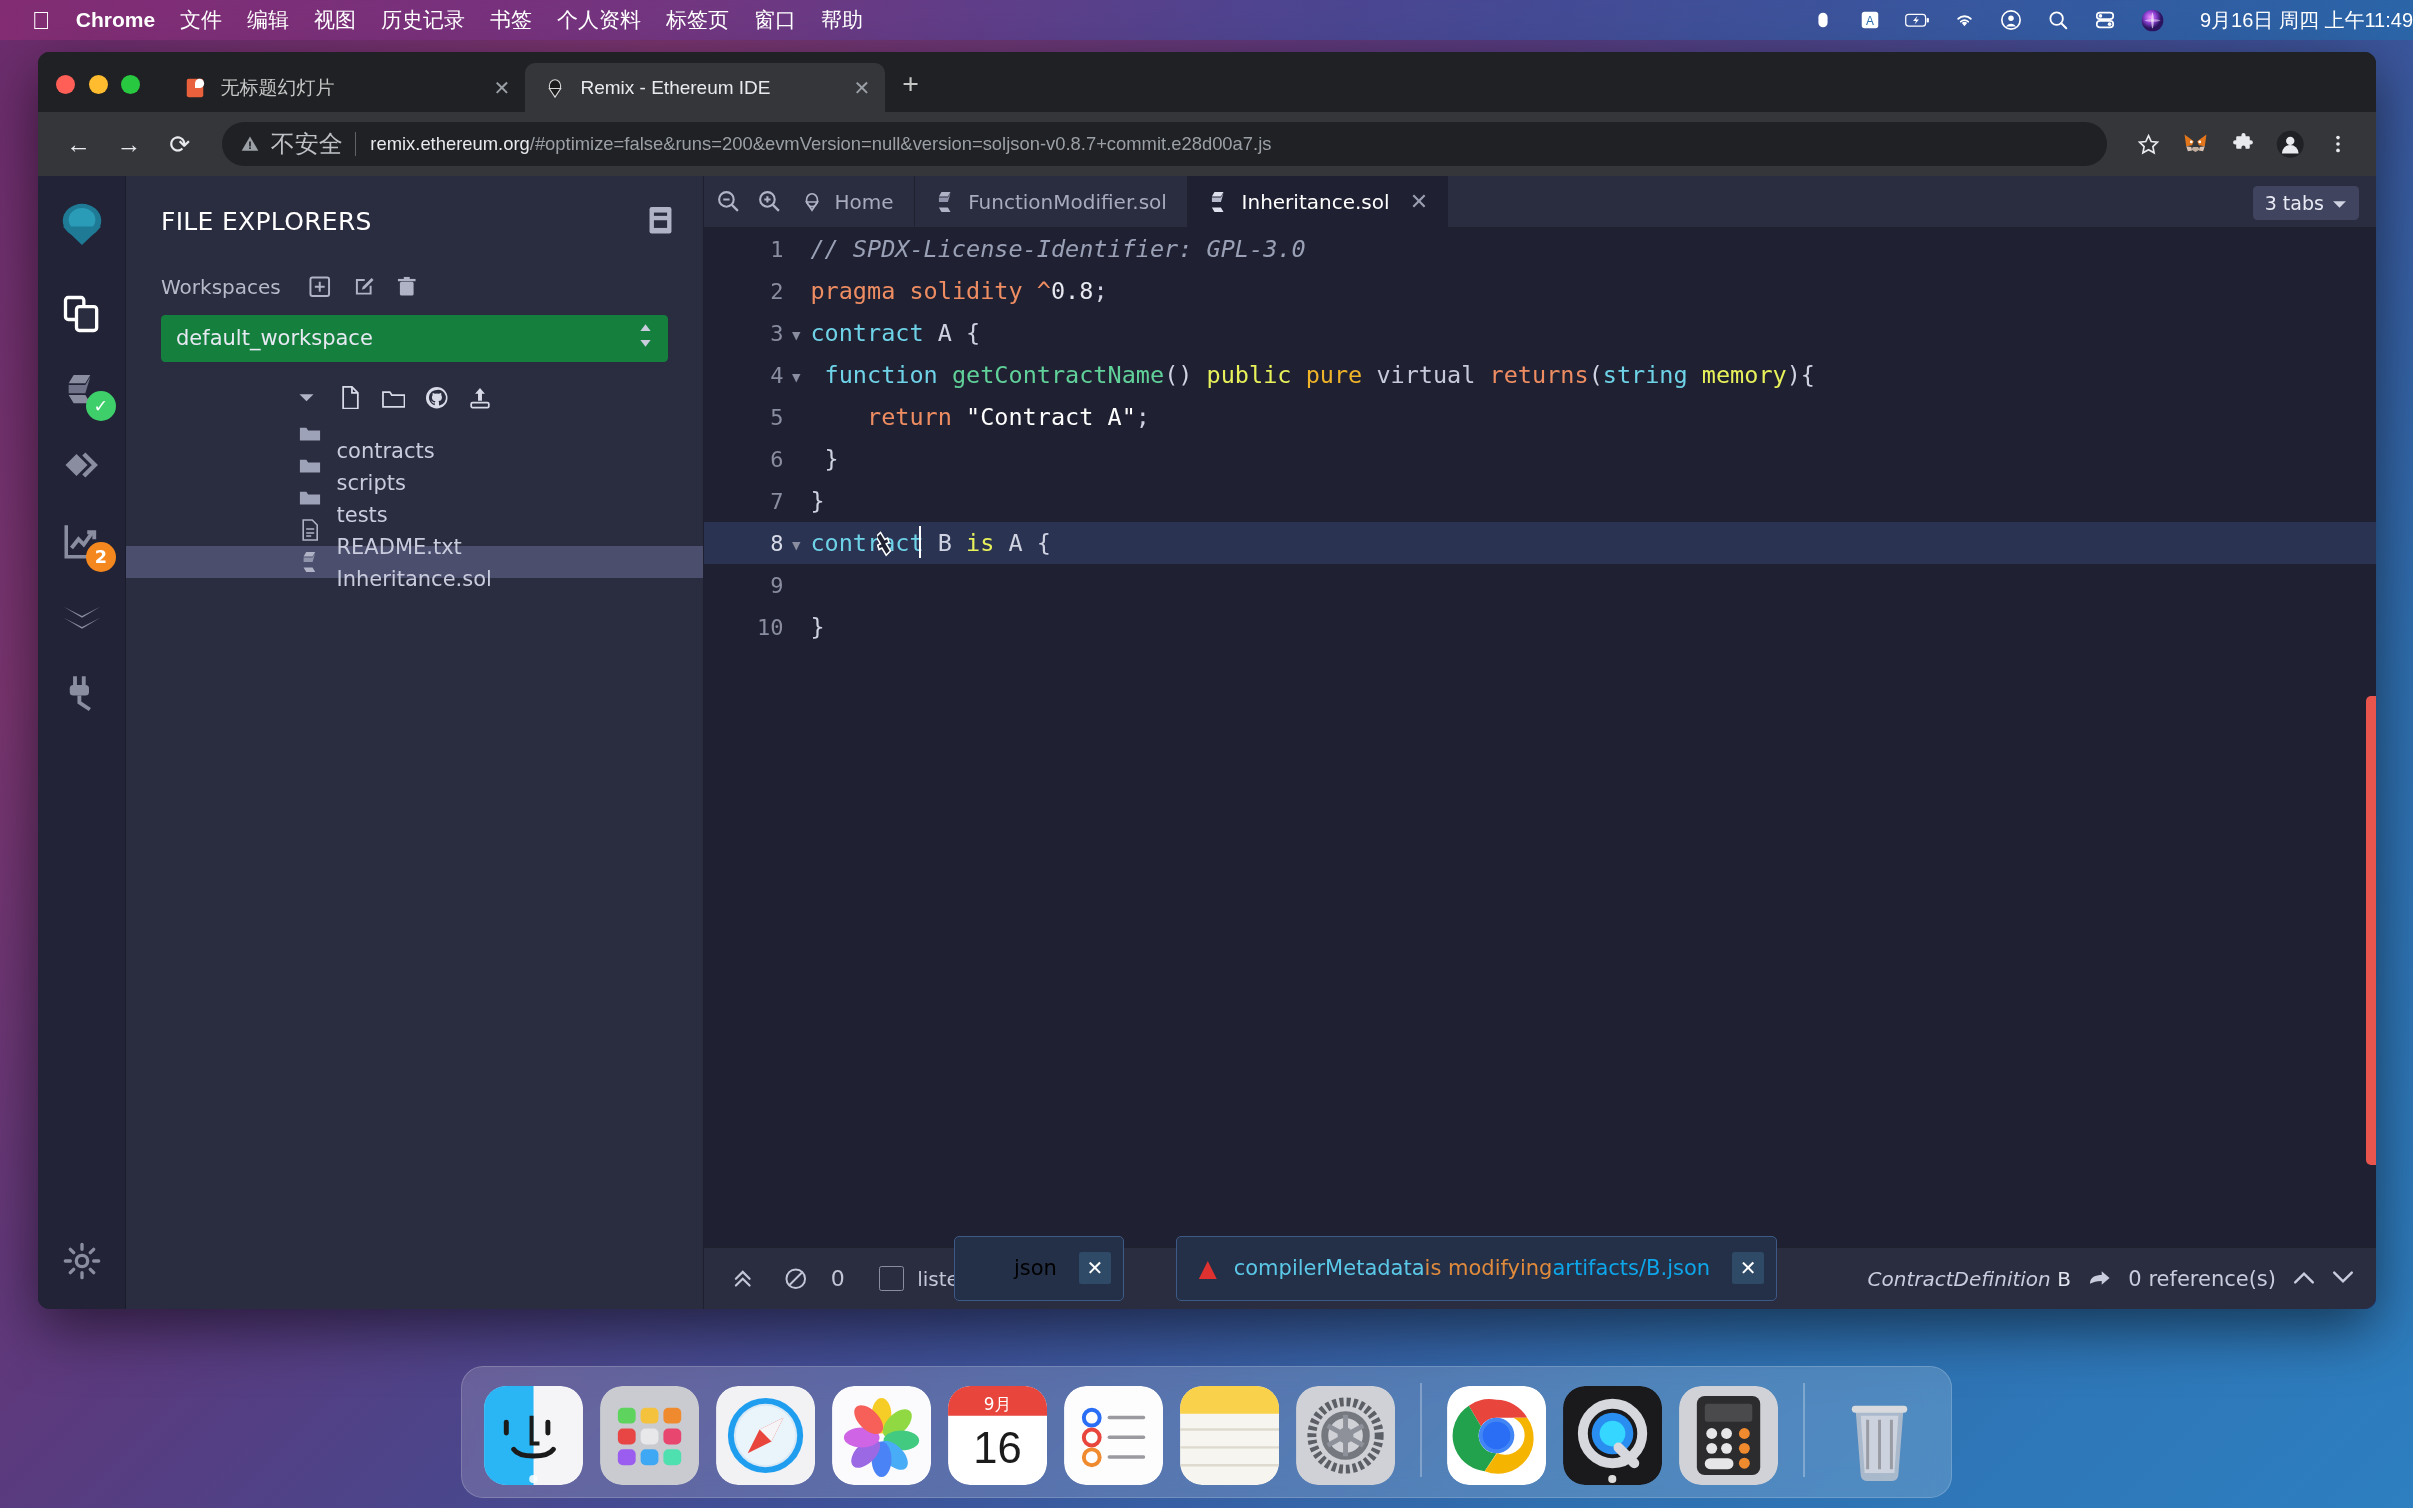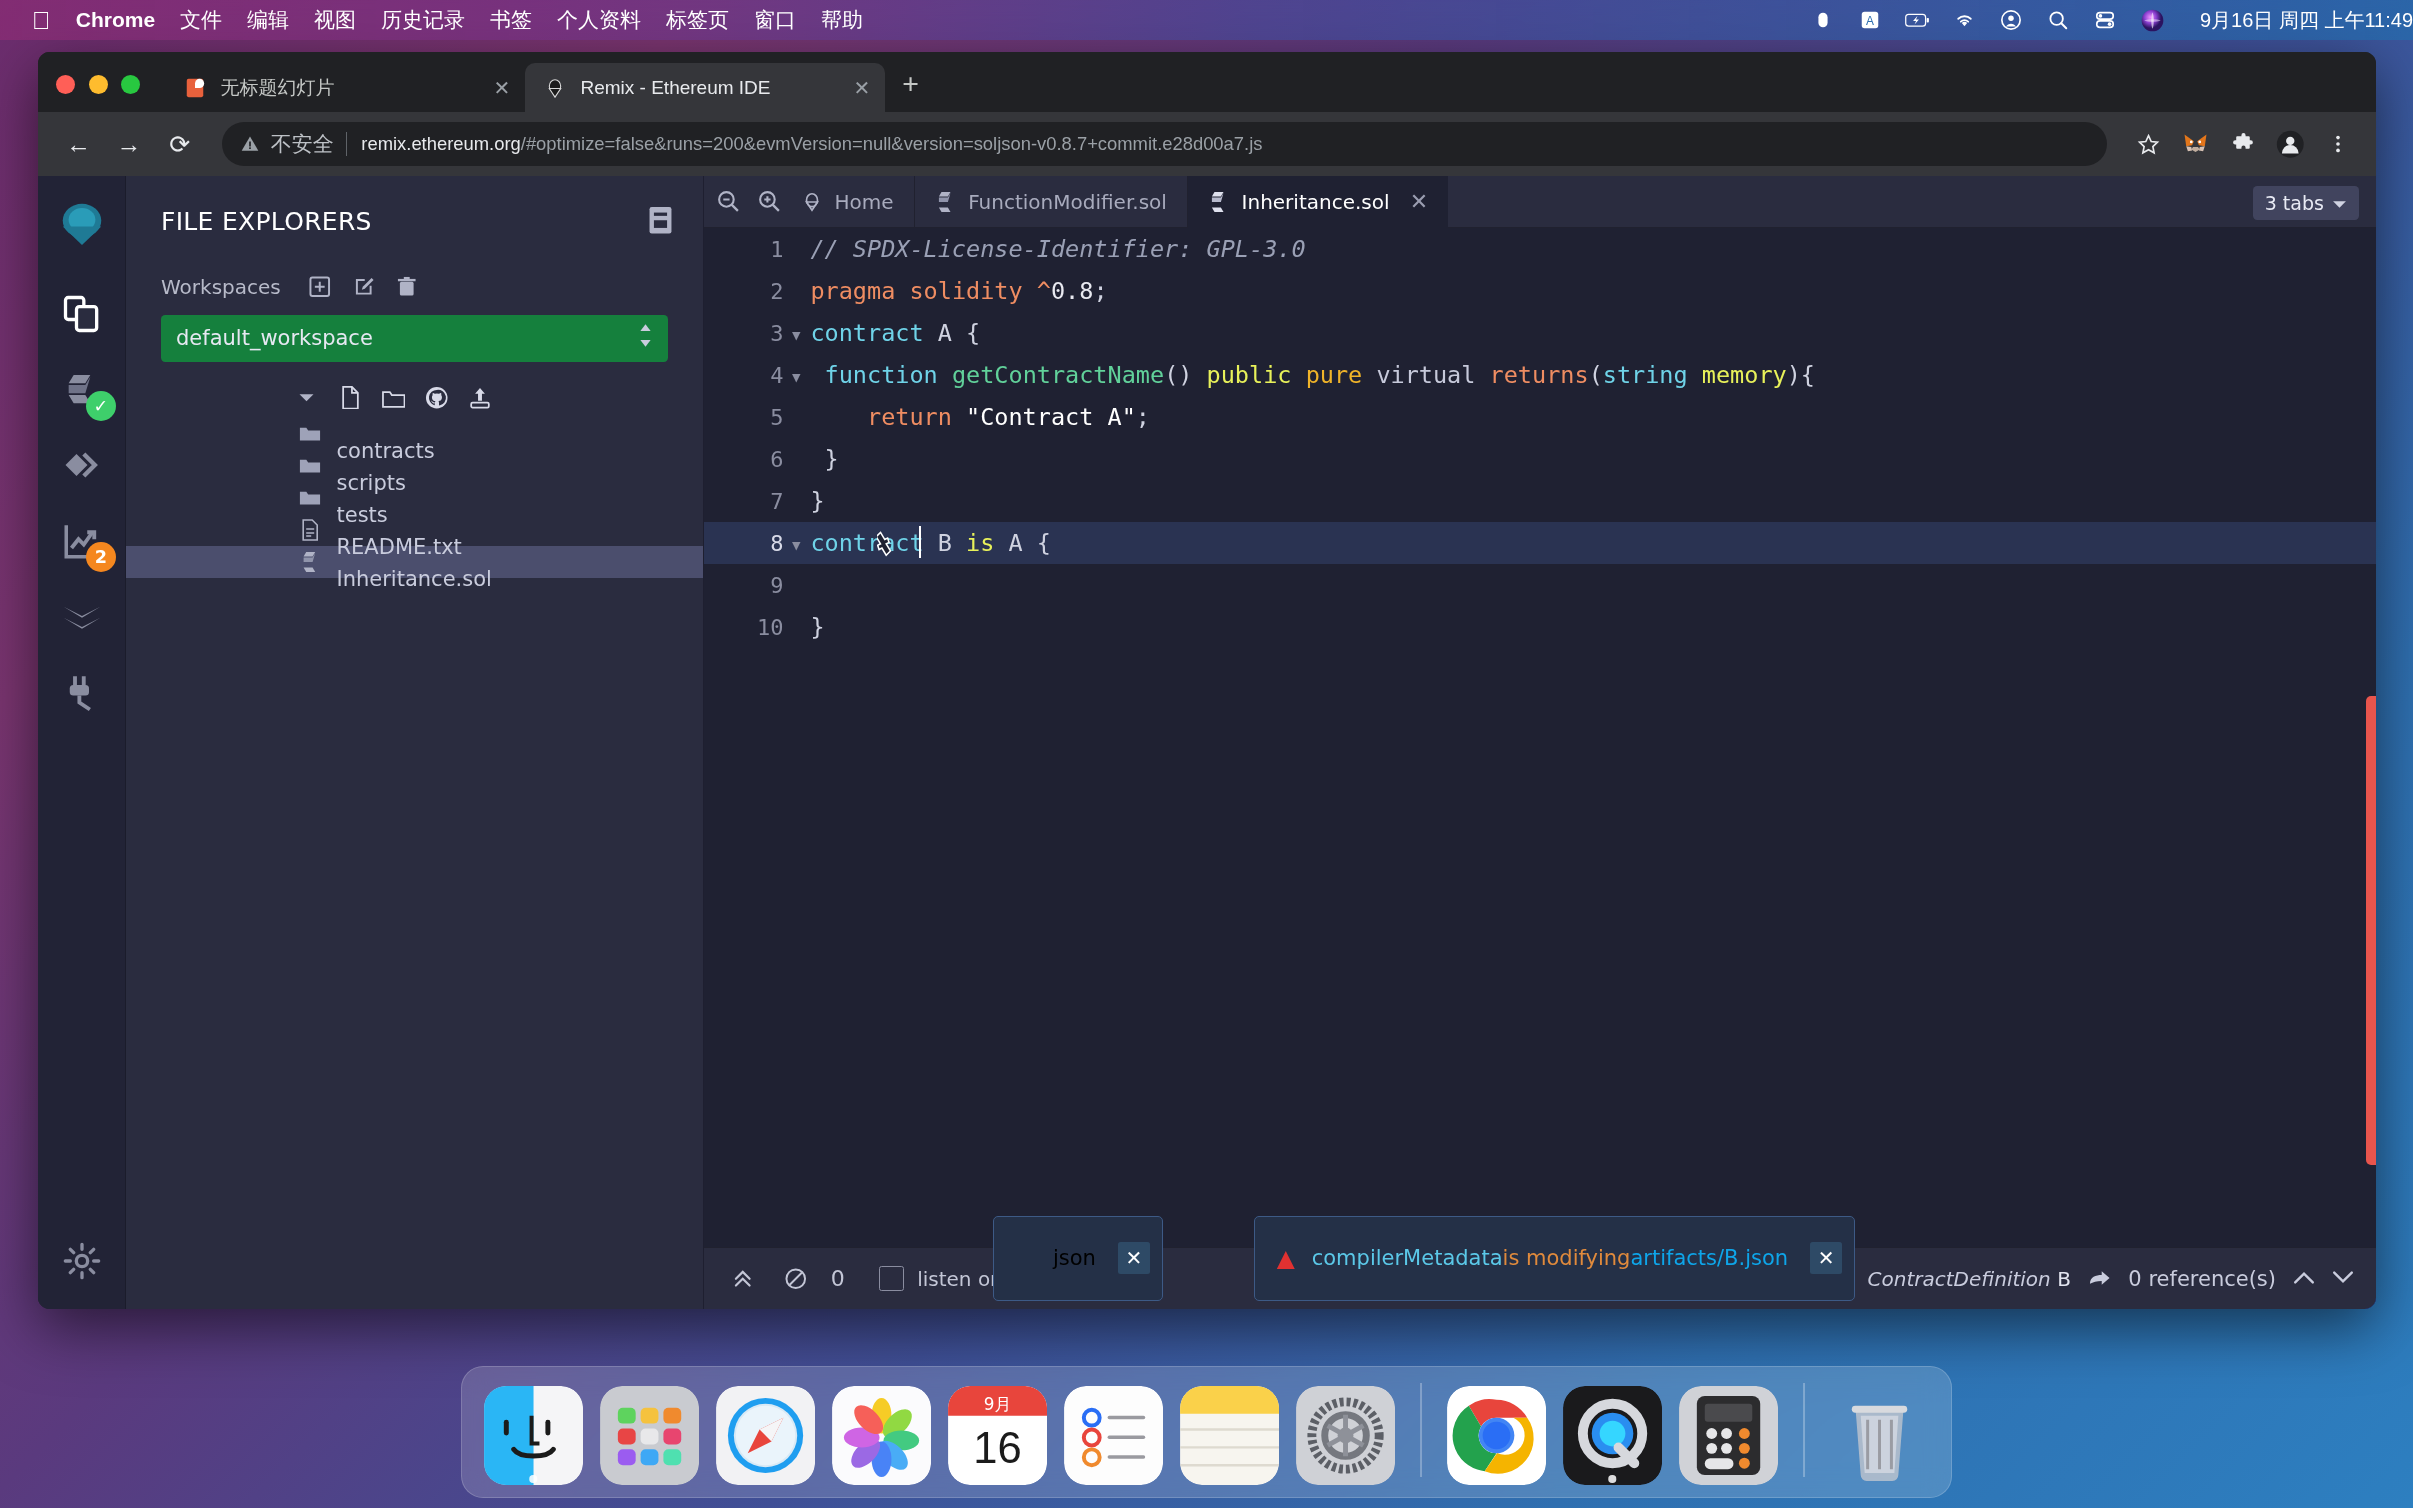--- a/index.html
+++ b/index.html
@@ -60,21 +60,21 @@
   .tab .x { color: #9aa0a6; font-size: 20px; margin-left: 11.7px; }
   .newtab { color: #c4c7c5; font-size: 28.5px; padding: 0 17px 15px 17px; line-height: 1; }
 
   #toolbar { height: 64px; background: #35363a; display: flex; align-items: center; padding: 0 18.4px; }
   .navbtn { width: 44px; height: 44px; display: flex; align-items: center; justify-content: center; color: #e8eaed; font-size: 25px; margin-right: 6.7px; }
   #omnibox {
     flex: 1; height: 44px; background: #202124; border-radius: 22px;
     display: flex; align-items: center; padding: 0 17px; margin: 0 13.4px;
   }
   #omnibox .warn-ic { width: 22px; height: 22px; margin-right: 10px; display:flex;align-items:center;justify-content:center; }
-  #omnibox .notsecure { color: #bdc1c6; font-size: 21px; margin-right: 11.7px; white-space: nowrap; }
+  #omnibox .notsecure { color: #bdc1c6; font-size: 24px; margin-right: 11.7px; white-space: nowrap; }
   #omnibox .divider { width: 0.8px; height: 23.5px; background: #5f6368; margin-right: 15px; }
   #omnibox .url { font-size: 18.4px; color: #9aa0a6; white-space: nowrap; overflow: hidden; }
   #omnibox .url b { color: #e8eaed; font-weight: normal; }
   .tbicon { width: 39px; height: 39px; margin-left: 8.4px; display:flex; align-items:center; justify-content:center; }
 
   
   #remix {
     position: absolute; left: 0; top: 124px;
     width: 2338px; height: 1133px;
     background: #2a2c3f; display: flex;
@@ -164,22 +164,22 @@
   #statusbar .lsn { color: #c3c6d6; font-size: 20px; }
   #statusbar .right { margin-left: auto; display: flex; align-items: center; gap: 17px; }
   #statusbar .cdef { color: #c9ccdd; font-size: 20px; font-style: italic; }
   #statusbar .cdef b { font-style: normal; font-weight: normal; color: #e3e5f0; }
   #statusbar .refs { color: #c9ccdd; font-size: 21px; }
 
   
   #toasts { position: absolute; left: 968px; bottom: 8.4px; display: flex; align-items: flex-end; z-index: 40; }
   .toast {
     background: #243047; border: 0.8px solid #3d5a86; border-radius: 5px;
-    height: 85px; display: flex; align-items: center; padding: 0 11.7px 0 22px;
-    font-size: 21px; white-space: nowrap; margin-left: 39px;
+    height: 65px; display: flex; align-items: center; padding: 0 11.7px 0 22px;
+    font-size: 21px; white-space: nowrap;
   }
   .toast.behind { position: relative; left: -52px; z-index: 1; padding-left: 59px; }
   .toast.front { position: relative; z-index: 2; }
   .toast .wi { color: #e03131; font-size: 23.5px; margin-right: 17px; }
   .toast .c1 { color: #5bc8e8; }
   .toast .c2 { color: #e08a3c; }
   .toast .c3 { color: #0ea5e9; }
   .toast .cl { margin-left: 22px; width: 32px; height: 32px; background: #2e4a66; color: #fff; font-size: 20px; font-weight: bold; display: flex; align-items: center; justify-content: center; border-radius: 2.5px; }
 
   

